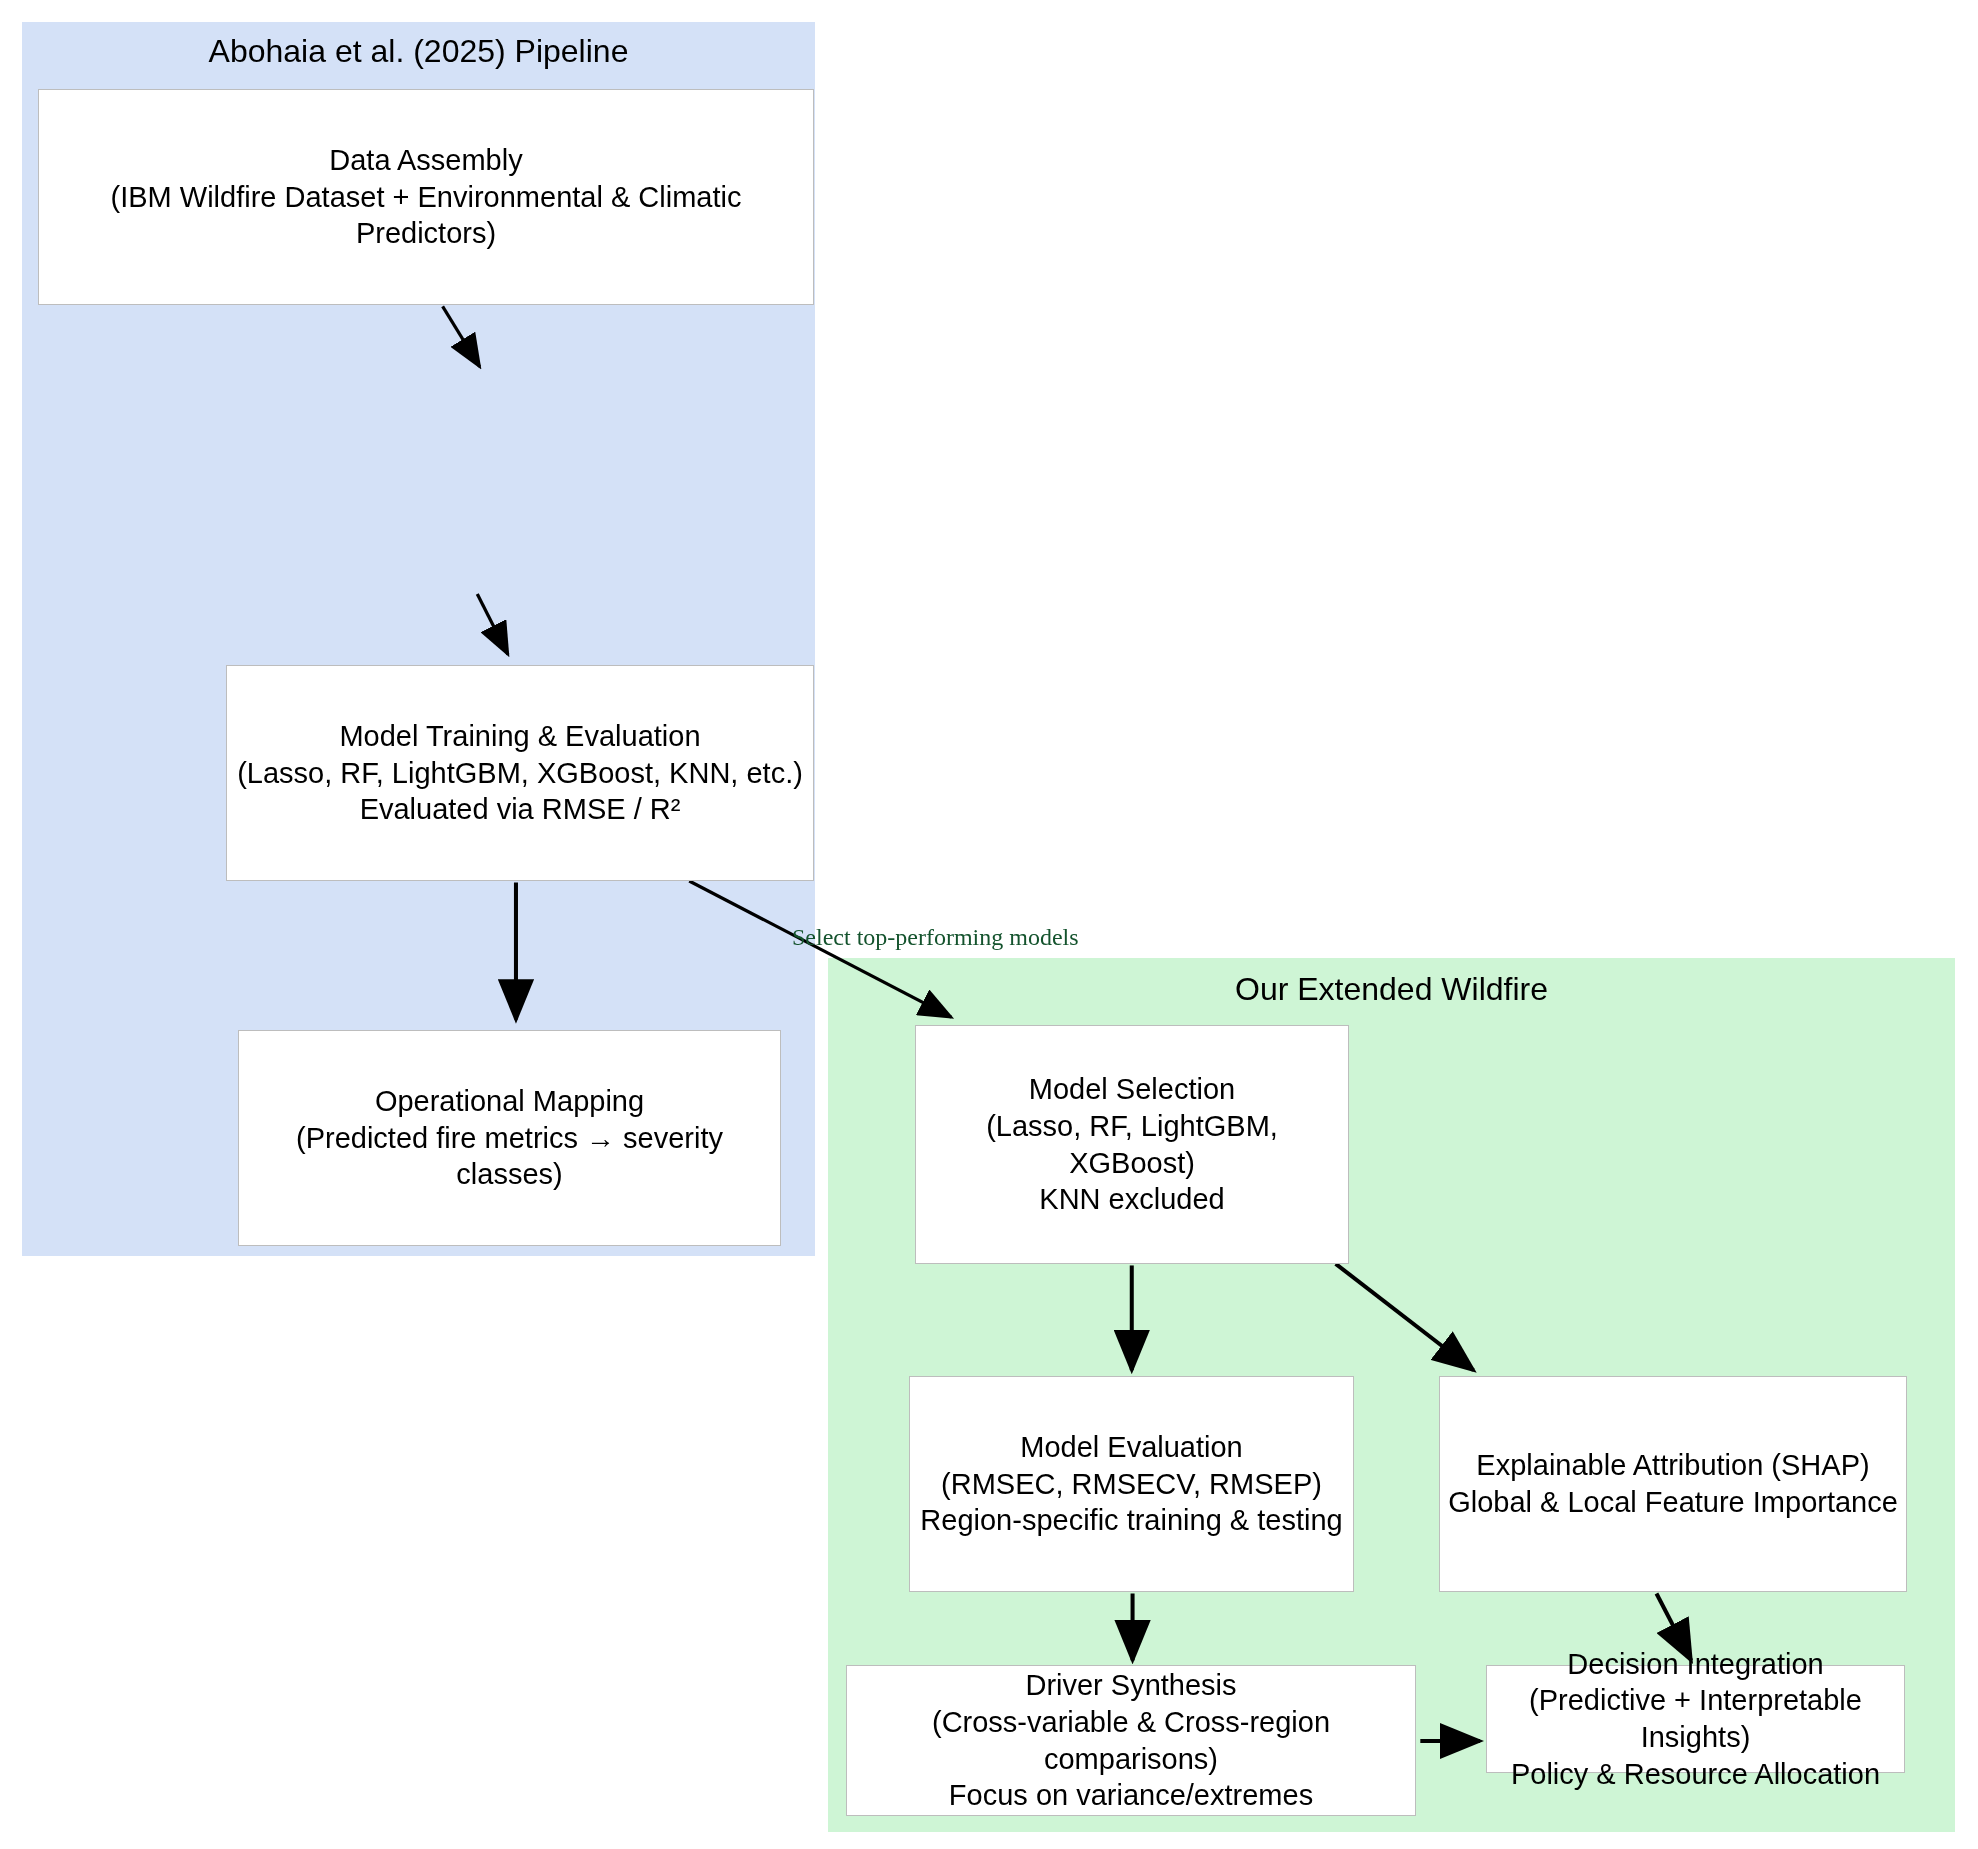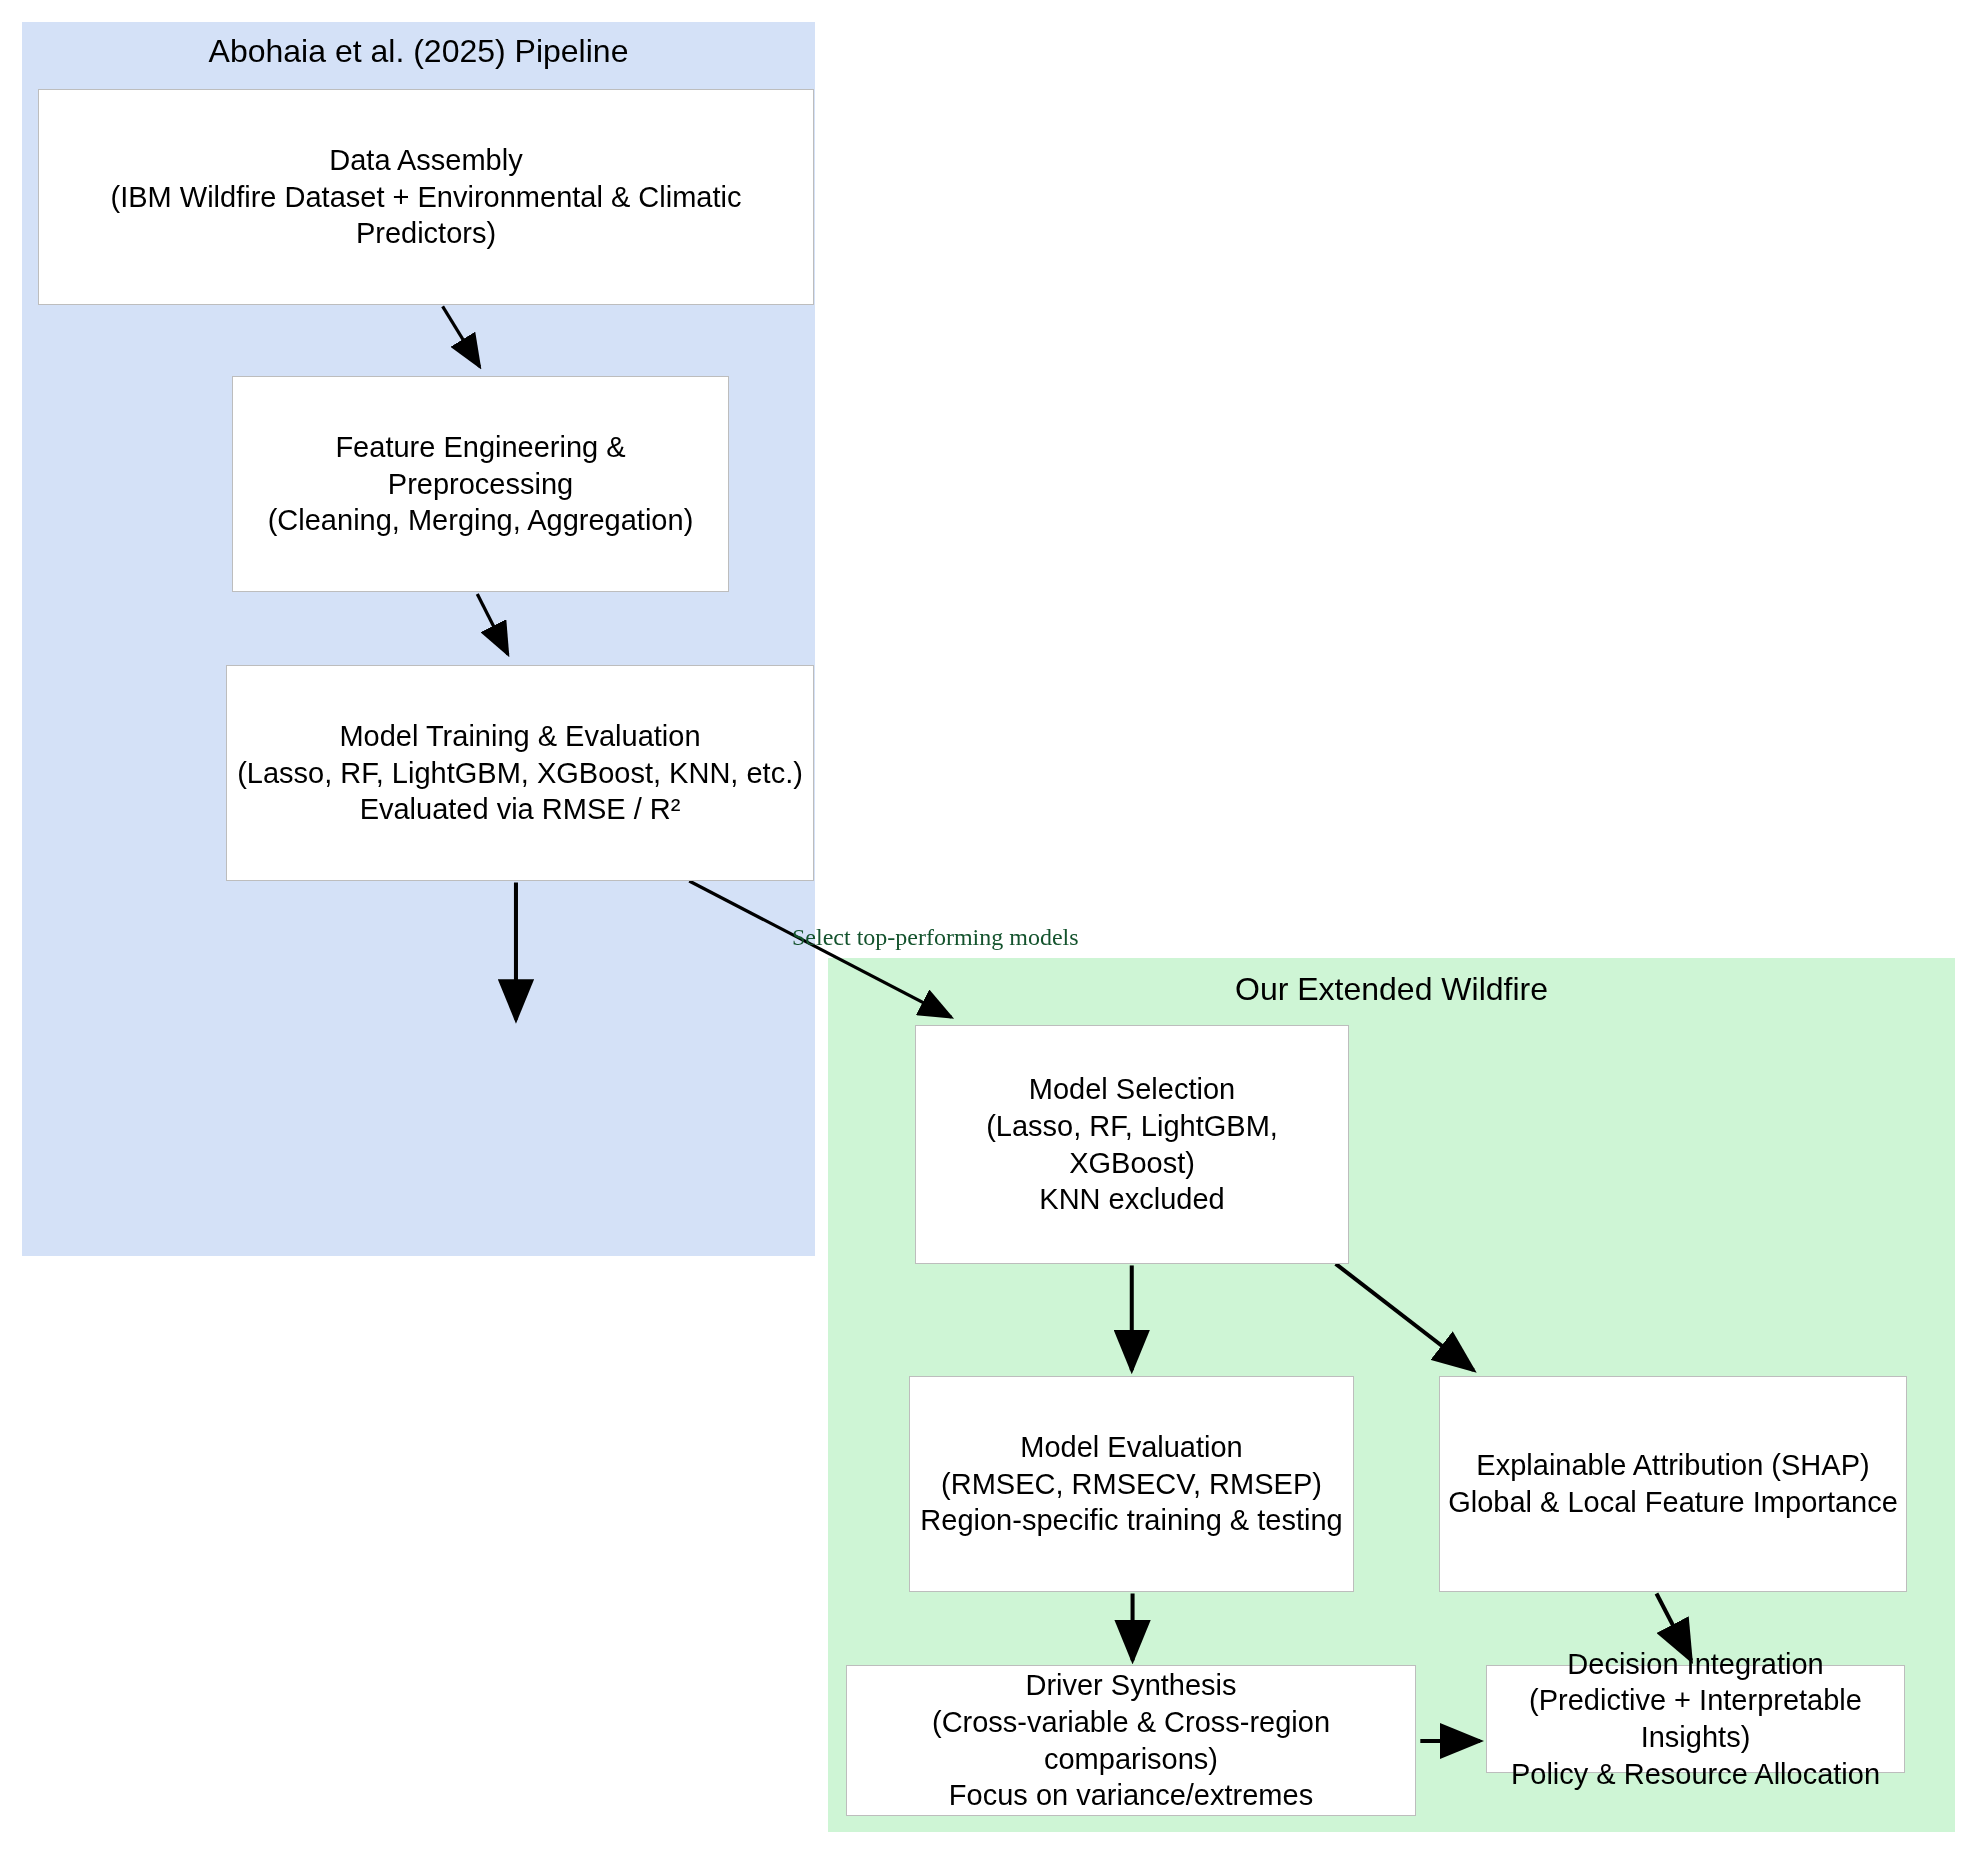--- a/index.html
+++ b/index.html
@@ -120,31 +120,31 @@
     <g>
       <path d="M1762,2160 L1836,2160" stroke="#000000" stroke-width="5" fill="none" marker-end="url(#arrowhead)"></path>
     </g>
   </svg>
 
   <div class="node" style="left:38px; top:89px; width:776px; height:216px;">
     <span class="node-label">Data Assembly
 (IBM Wildfire Dataset + Environmental &amp; Climatic Predictors)</span>
   </div>
 
-  <div class="node" style="left:232px; top:376px; width:497px; height:216px;">
-    <span class="node-label">Feature Engineering &amp; Preprocessing
-(Cleaning, Merging, Aggregation)</span>
-  </div>
 
   <div class="node" style="left:226px; top:665px; width:588px; height:216px;">
     <span class="node-label">Model Training &amp; Evaluation
 (Lasso, RF, LightGBM, XGBoost, KNN, etc.)
 Evaluated via RMSE / R²</span>
   </div>
 
+  <div class="node" style="left:238px; top:1030px; width:543px; height:216px;">
+    <span class="node-label">Operational Mapping
+(Predicted fire metrics →  severity classes)</span>
+  </div>
 
   <div class="node" style="left:915px; top:1025px; width:434px; height:239px;">
     <span class="node-label">Model Selection
 (Lasso, RF, LightGBM, XGBoost)
 KNN excluded</span>
   </div>
 
   <div class="node" style="left:909px; top:1376px; width:445px; height:216px;">
     <span class="node-label">Model Evaluation
 (RMSEC, RMSECV, RMSEP)

